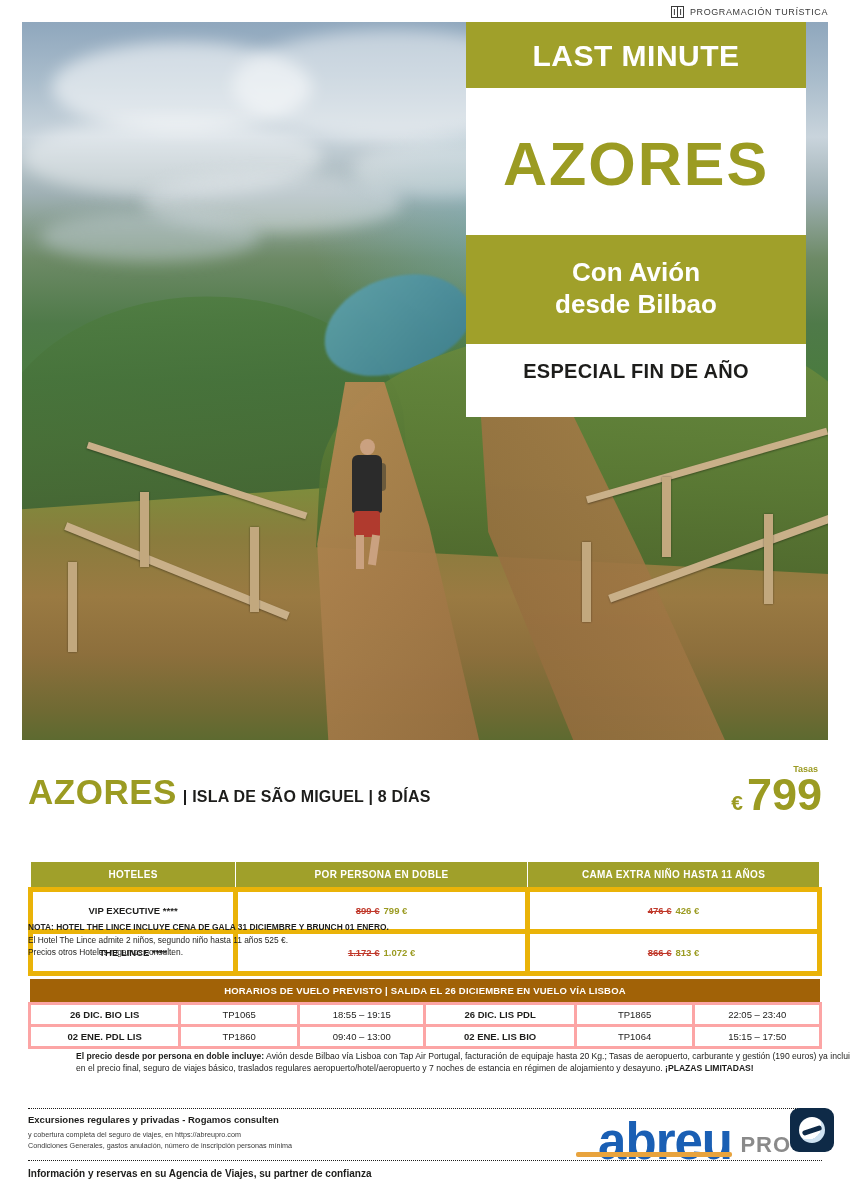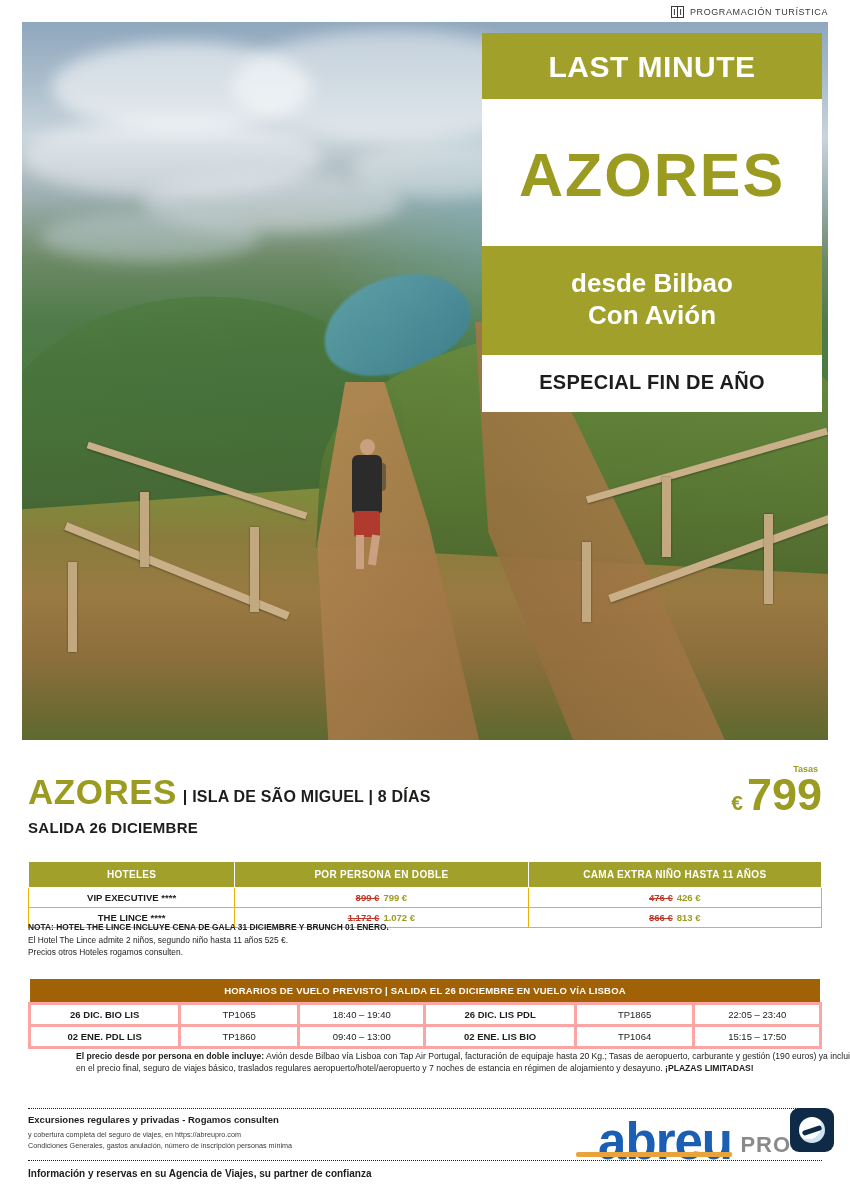--- a/index.html
+++ b/index.html
@@ -136,25 +136,24 @@
   .hiker .body { position: absolute; left: 8px; top: 18px; width: 30px; height: 58px; background: #2b2b2b; border-radius: 6px 6px 3px 3px; }
   .hiker .head { position: absolute; left: 16px; top: 2px; width: 15px; height: 16px; background: #caa180; border-radius: 50%; }
   .hiker .pack { position: absolute; left: 28px; top: 26px; width: 14px; height: 28px; background: #6b5a3c; border-radius: 4px; }
   .hiker .shorts { position: absolute; left: 10px; top: 74px; width: 26px; height: 26px; background: #b03a2e; border-radius: 3px; }
   .hiker .legl { position: absolute; left: 12px; top: 98px; width: 8px; height: 34px; background: #caa180; }
   .hiker .legr { position: absolute; left: 26px; top: 98px; width: 8px; height: 30px; background: #caa180; transform: rotate(8deg); }
 
   
   .panel {
     position: absolute;
-    left: 466px; top: 33px;
+    left: 466px; top: 22px;
     width: 340px;
     background: #ffffff;
-    padding-bottom: 0;
-    margin-left: 16px;
+    padding-bottom: 16px;
   }
   .panel-band {
     background: #a0a02a;
     color: #ffffff;
     text-align: center;
   }
   .band-lastminute {
     font-size: 30px; font-weight: bold; letter-spacing: .5px;
     padding: 17px 0 15px;
   }
@@ -213,22 +212,22 @@
   .hotel-table {
     position: absolute; left: 28px; top: 861px; width: 794px;
     font-size: 9.5px;
   }
   .hotel-table th {
     background: #a0a02a; color: #fff; font-size: 10px; font-weight: bold;
     padding: 7px 4px; text-align: center; border: 1px solid #ffffff;
     letter-spacing: .3px;
   }
   .hotel-table td {
-    border: 1px solid #eab308;
-    padding: 4px 4px; text-align: center; color: #1d1d1b; font-weight: bold;
+    border: 5px solid #eab308;
+    padding: 13px 4px; text-align: center; color: #1d1d1b; font-weight: bold;
     font-size: 9.5px;
   }
   .hotel-table td.name { color: #1d1d1b; }
   .strike { text-decoration: line-through; color: #c0392b; font-weight: bold; margin-right: 4px; }
   .newprice { color: #9b9b22; font-weight: bold; }
 
   .note {
     position: absolute; left: 28px; top: 921px; width: 600px;
     font-size: 8.4px; color: #1d1d1b; line-height: 1.5;
   }
@@ -356,32 +355,31 @@
       <div class="legr"></div>
     </div>
   </div>
 
   <div class="panel">
     <div class="panel-band band-lastminute">LAST MINUTE</div>
     <div class="panel-white">
       <div class="azores-big">AZORES</div>
     </div>
     <div class="panel-band band-avion">
+      <div>Con Avión</div>
       <div>desde Bilbao</div>
-      <div>Con Avión</div>
     </div>
     <div class="band-especial">ESPECIAL FIN DE AÑO</div>
   </div>
 
   <div class="titlerow">
     <div class="title-main">
       <span class="t-azores">AZORES</span>
       <span class="t-sub">| ISLA DE SÃO MIGUEL | 8 DÍAS</span>
     </div>
-    <div class="t-salida">SALIDA 26 DICIEMBRE</div>
     <div class="pricebox">
       <div class="p-desde">Tasas</div>
       <div class="p-row">
         <span class="p-eur">€</span>
         <span class="p-val">799</span>
       </div>
     </div>
   </div>
 
   <table class="hotel-table">
@@ -423,21 +421,21 @@
   <table class="flight-table">
     <thead>
       <tr>
         <th colspan="6">HORARIOS DE VUELO PREVISTO | SALIDA EL 26 DICIEMBRE EN VUELO VÍA LISBOA</th>
       </tr>
     </thead>
     <tbody>
       <tr>
         <td class="bold" style="width:19%">26 DIC. BIO LIS</td>
         <td style="width:15%">TP1065</td>
-        <td style="width:16%">18:40 – 19:40</td>
+        <td style="width:16%">18:55 – 19:15</td>
         <td class="bold" style="width:19%">26 DIC. LIS PDL</td>
         <td style="width:15%">TP1865</td>
         <td style="width:16%">22:05 – 23:40</td>
       </tr>
       <tr>
         <td class="bold">02 ENE. PDL LIS</td>
         <td>TP1860</td>
         <td>09:40 – 13:00</td>
         <td class="bold">02 ENE. LIS BIO</td>
         <td>TP1064</td>

